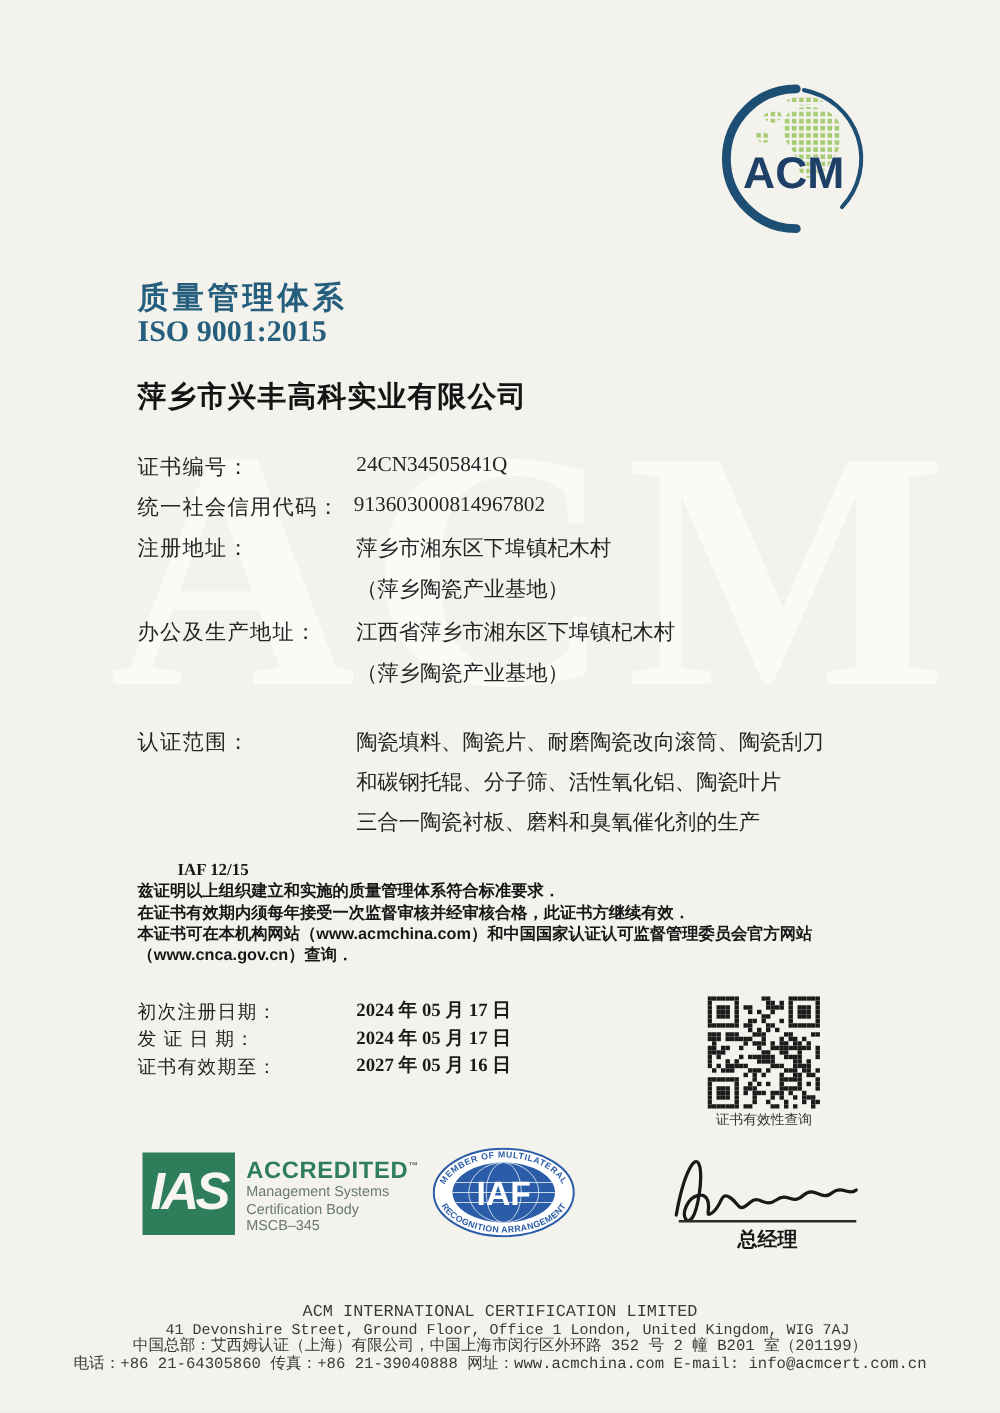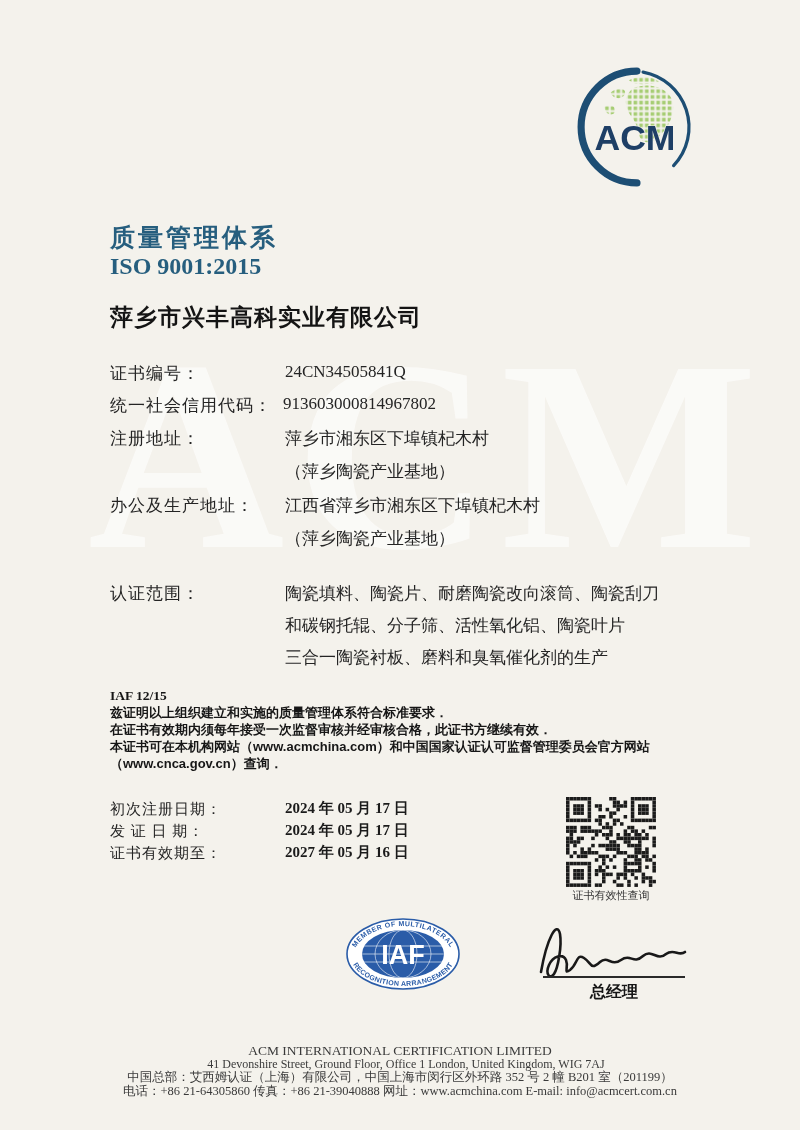--- a/index.html
+++ b/index.html
@@ -22,36 +22,36 @@
   }
   .subtitle{left:110px; top:221px; font-size:25px; font-weight:bold; letter-spacing:3px; color:#265e7e;}
   .standard{left:110px; top:253px; font-size:24px; font-weight:bold; color:#265e7e;}
   .company{left:110px; top:302px; font-size:23px; font-weight:bold; color:#141414;
     font-family:"Liberation Sans","DejaVu Sans",sans-serif; letter-spacing:1px;}
   .flabel,.fvalue{font-size:17px; color:#242424; white-space:nowrap;}
   .flabel{letter-spacing:1px;}
   .stmt{left:110px; top:687px; width:610px; z-index:2;
     font-family:"Liberation Sans","DejaVu Sans",sans-serif;
     font-weight:bold; font-size:13px; line-height:17px; color:#161616;}
-  .stmt .ref{font-family:"Liberation Serif",serif; font-size:13.5px;}
+  .stmt .ref{font-family:"Liberation Serif",serif; font-size:13.5px;margin-left:32px;}
   .dlabel{font-size:15px; letter-spacing:1px; color:#242424;}
   .dvalue{font-size:15px; font-weight:bold; color:#1b1b1b;}
   .qr-caption{left:554px; top:888px; width:114px; text-align:center; font-size:11px; color:#333;}
   .ias-wrap{left:114px; top:922px; display:flex; align-items:flex-start; z-index:2;}
   .ias-box{width:74px; height:66px; background:#2e7d5b; display:flex; align-items:center; justify-content:center;}
   .ias-abbr{color:#f6f5f0; font-size:42px; font-weight:bold; font-style:italic;
     font-family:"Liberation Sans","DejaVu Sans",sans-serif; letter-spacing:-3px; transform:translateY(-2px);}
   .ias-text{margin-left:9px; font-family:"Liberation Sans","DejaVu Sans",sans-serif;}
   .ias-accredited{font-size:19px; font-weight:bold; color:#2e7d5b; letter-spacing:0.5px; line-height:22px;}
   .ias-tm{font-size:8px; vertical-align:super; color:#5c6e64;}
   .ias-sub{font-size:11.5px; color:#68796f; line-height:13.5px;}
   .sig-underline{left:543px; top:976px; width:142px; height:1.5px; background:#2a2a2a; z-index:2;}
   .sig-title{left:543px; top:982px; width:142px; text-align:center; font-size:16px; font-weight:bold;
     font-family:"Liberation Sans","DejaVu Sans",sans-serif; color:#161616; z-index:2;}
-  .footer{left:0; top:1044px; width:800px; text-align:center; color:#3a3a3a; z-index:2;}
+  .footer{left:0; top:1044px; width:800px; text-align:center; color:#3a3a3a; z-index:2;font-family:Liberation Mono, monospace;}
   .footer div{line-height:13.6px;}
   .f1{font-size:13.5px;}
   .f2{font-size:12px;padding-left:12px;}
   .f3,.f4{font-size:12.5px;}
 </style>
 </head>
 <body>
 
 <div class="page">
 
@@ -413,20 +413,31 @@
       <rect x="28.80" y="86.40" width="3.53" height="3.53" fill="#1b1b1b"></rect>
       <rect x="32.40" y="86.40" width="3.53" height="3.53" fill="#1b1b1b"></rect>
       <rect x="50.40" y="86.40" width="3.53" height="3.53" fill="#1b1b1b"></rect>
       <rect x="54.00" y="86.40" width="3.53" height="3.53" fill="#1b1b1b"></rect>
       <rect x="61.20" y="86.40" width="3.53" height="3.53" fill="#1b1b1b"></rect>
       <rect x="68.40" y="86.40" width="3.53" height="3.53" fill="#1b1b1b"></rect>
       <rect x="82.80" y="86.40" width="3.53" height="3.53" fill="#1b1b1b"></rect>
     </svg>
   <div class="abs z qr-caption">证书有效性查询</div>
 
+  <div class="abs ias-wrap">
+    <div class="ias-box">
+      <span class="ias-abbr">IAS</span>
+    </div>
+    <div class="ias-text">
+      <div class="ias-accredited"><span>ACCREDITED</span><span class="ias-tm">™</span></div>
+      <div class="ias-sub">Management Systems</div>
+      <div class="ias-sub">Certification Body</div>
+      <div class="ias-sub">MSCB–345</div>
+    </div>
+  </div>
 
   <svg class="abs z" style="left:346px; top:918px;" width="114" height="72" viewBox="0 0 114 72">
     <defs>
       <clipPath id="iafInner">
           <ellipse cx="57" cy="36" rx="41" ry="24"></ellipse>
         </clipPath>
       <path id="arcTop" d="M7,40 A50,32 0 0 1 107,40" fill="none"></path>
       <path id="arcBot" d="M5,38 A52,30 0 0 0 109,38" fill="none"></path>
     </defs>
     <ellipse cx="57" cy="36" rx="56" ry="35" fill="#ffffff" stroke="#2a5ca8" stroke-width="1.6"></ellipse>

